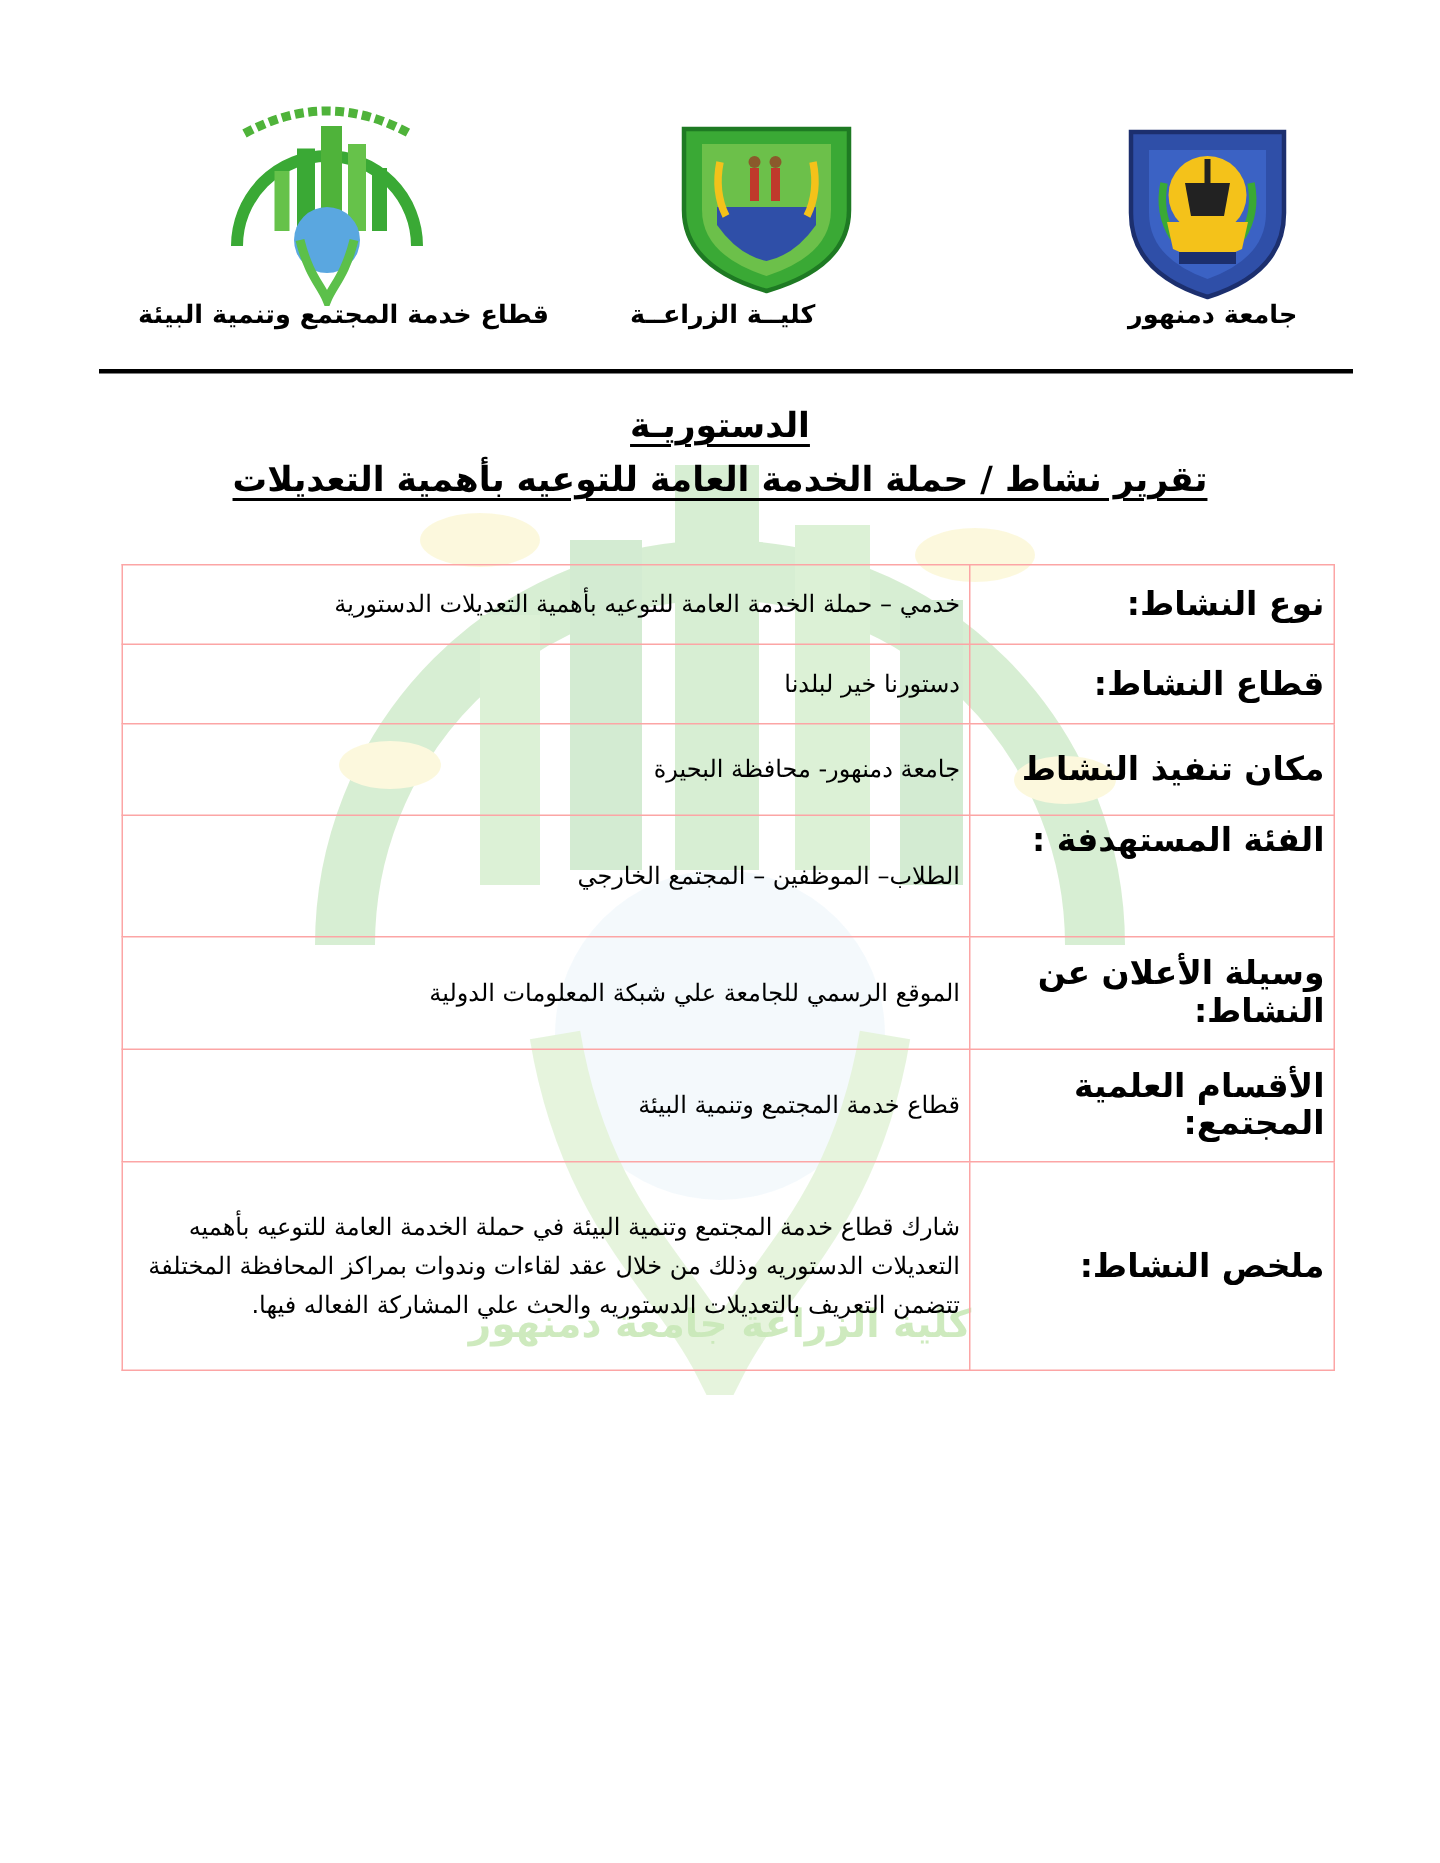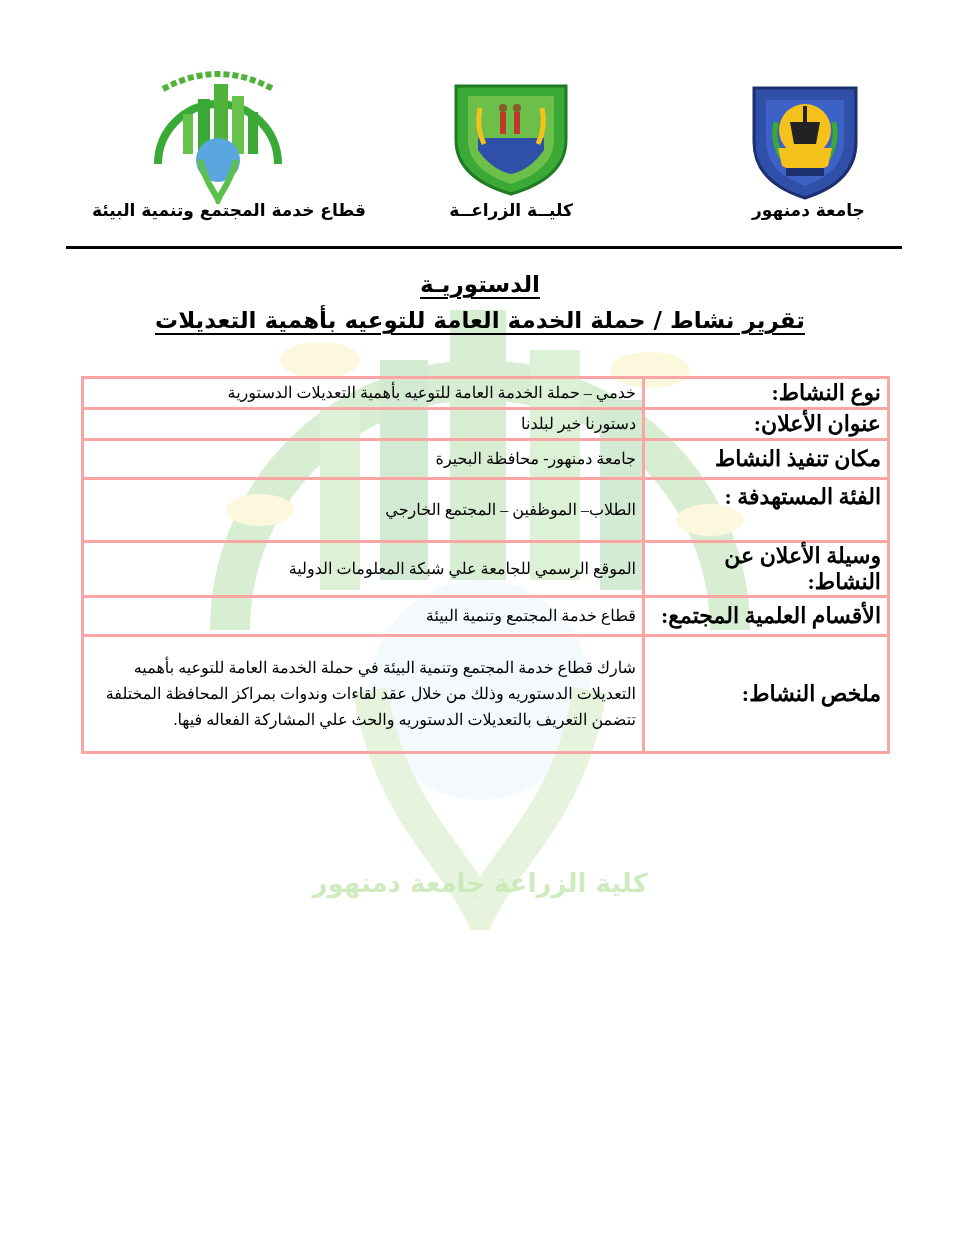--- a/index.html
+++ b/index.html
@@ -10,31 +10,31 @@
   .watermark { position:absolute; left:150px; top:250px; width:660px; height:680px; opacity:0.22; pointer-events:none; }
   .watermark-text { position:absolute; left:280px; top:868px; width:400px; text-align:center; font-size:26px; font-weight:bold; color:#c9e8b8; direction:rtl; font-family:"DejaVu Sans",sans-serif; opacity:0.9; }
 
   
   .logo { position:absolute; }
   .logo-left { left:128px; top:64px; width:180px; height:140px; }
   .logo-mid { left:450px; top:78px; width:122px; height:118px; }
   .logo-right { left:750px; top:82px; width:110px; height:118px; }
   .hdr-label { position:absolute; top:200px; font-size:17px; font-weight:bold; direction:rtl; white-space:nowrap; }
   .hdr-left { left:96px; width:270px; text-align:center; }
-  .hdr-mid { left:436px; width:150px; text-align:center; }
+  .hdr-mid { left:420px; width:150px; text-align:left; }
   .hdr-right { left:752px; width:130px; text-align:left; }
   .hdr-rule { position:absolute; left:66px; top:246px; width:836px; height:3px; background:#000; }
 
   
   .title { position:absolute; left:130px; top:266px; width:700px; text-align:center; direction:rtl; font-size:23px; font-weight:bold; line-height:36px; }
   .title span { text-decoration:underline; text-underline-offset:5px; text-decoration-thickness:2px; }
 
   
   table.info { position:absolute; left:81px; top:376px; width:809px; border-collapse:collapse; direction:rtl; }
-  table.info td { border:3px solid #fca5a5; padding:0 6px; vertical-align:middle;font-family:Liberation Serif, serif; }
+  table.info td { border:1px solid #fca5a5; padding:12px 6px; vertical-align:middle; }
   table.info td.lbl { width:230px; font-weight:bold; font-size:22px; text-align:right; }
   table.info td.val { font-size:16px; text-align:right; line-height:26px; }
   .r1 td { height:28px; }
   .r2 td { height:28px; }
   .r3 td { height:36px; }
   .r4 td { height:56px; }
   .r4 td.lbl { vertical-align:top; padding-top:4px;margin-top:13px; }
   .r5 td { height:46px; }
   .r6 td { height:36px; }
   .r7 td { height:114px; }
@@ -107,21 +107,21 @@
     <div><span>تقرير نشاط / حملة الخدمة العامة للتوعيه بأهمية التعديلات</span></div>
   </div>
 
   <table class="info">
     <tbody>
         <tr class="r1">
       <td class="lbl">نوع النشاط:</td>
       <td class="val">خدمي – حملة الخدمة العامة للتوعيه بأهمية التعديلات الدستورية</td>
     </tr>
     <tr class="r2">
-      <td class="lbl">عنوان الأعلان:</td>
+      <td class="lbl">قطاع النشاط:</td>
       <td class="val">دستورنا خير لبلدنا</td>
     </tr>
     <tr class="r3">
       <td class="lbl">مكان تنفيذ النشاط</td>
       <td class="val">جامعة دمنهور- محافظة البحيرة</td>
     </tr>
     <tr class="r4">
       <td class="lbl">الفئة المستهدفة :</td>
       <td class="val">الطلاب– الموظفين – المجتمع الخارجي</td>
     </tr>

